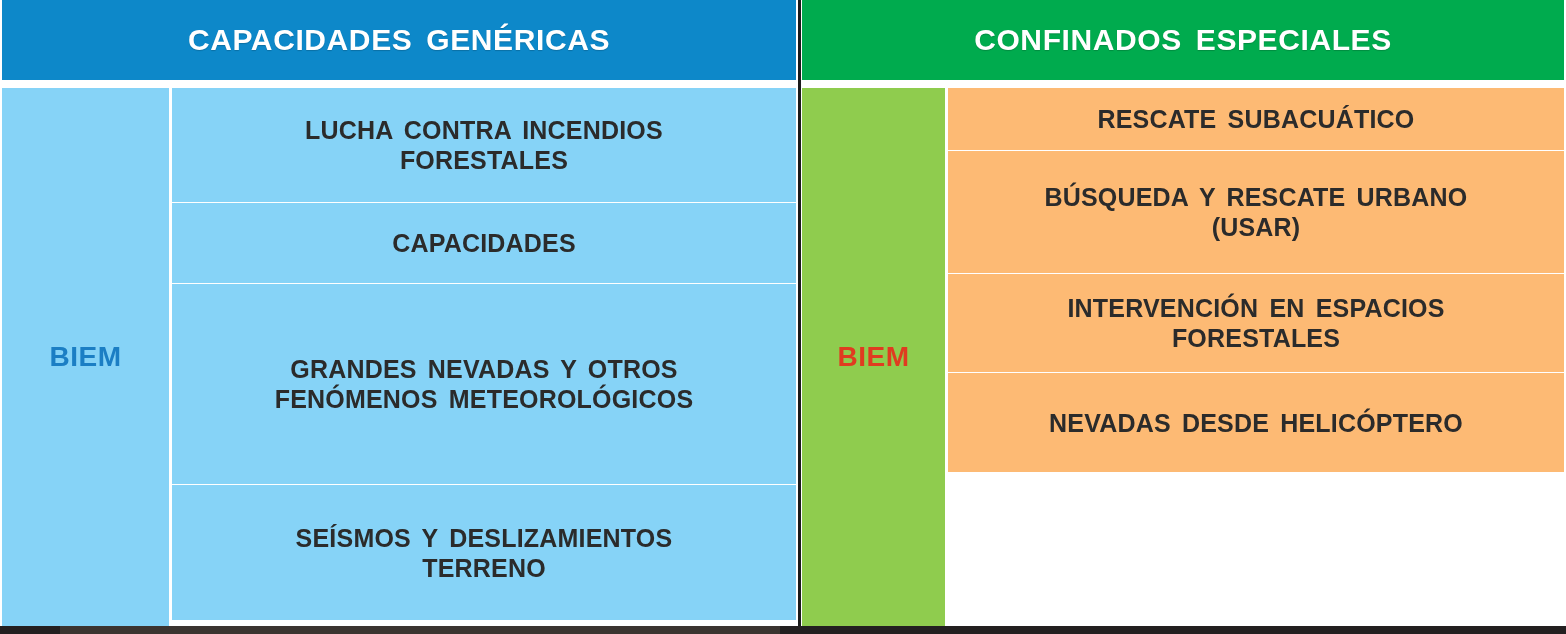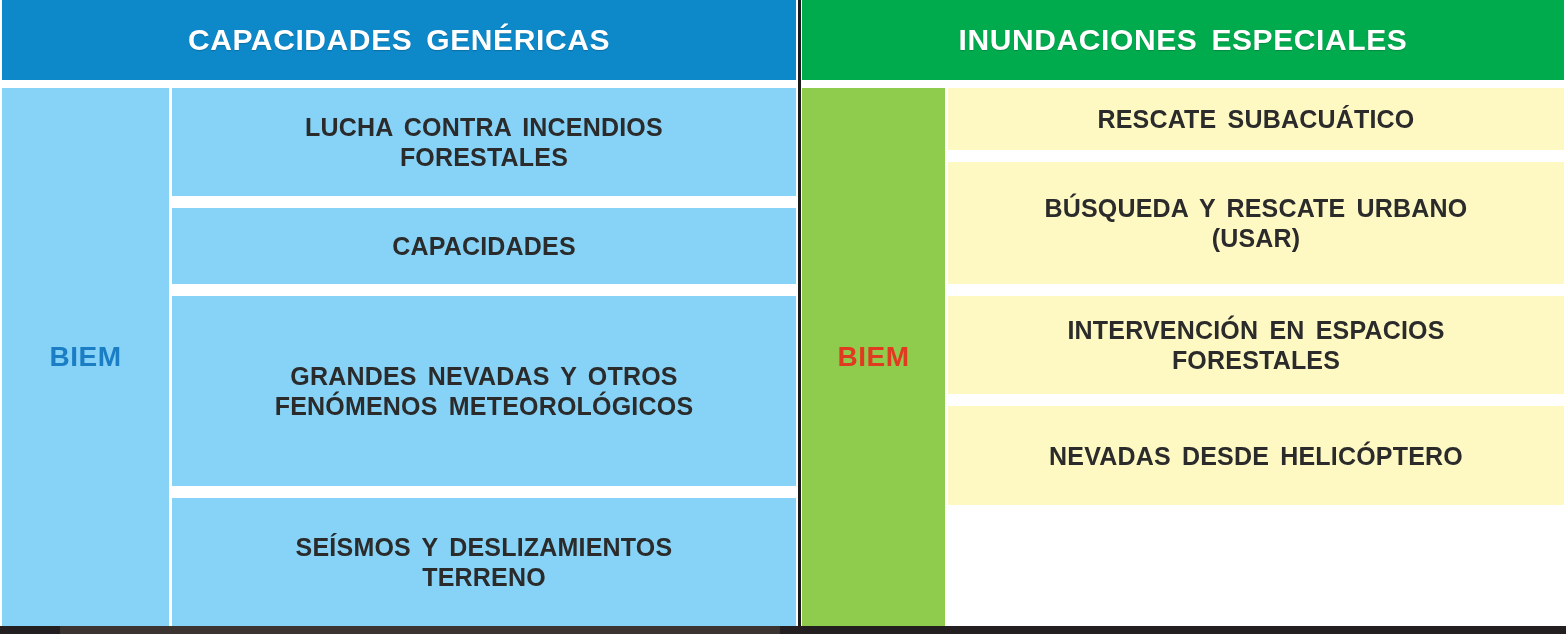--- a/index.html
+++ b/index.html
@@ -104,33 +104,33 @@
     font-weight: bold;
     letter-spacing: 0.5px;
   }
   .panel-left  .group-label { color: #1b7ec4; }
   .panel-right .group-label { color: #e03b20; }
 
   .rows-col {
     flex: 1 1 auto;
     display: flex;
     flex-direction: column;
-    gap: 12px;
+    gap: 1px;
   }
 
   .row-cell {
     display: flex;
     align-items: center;
     justify-content: center;
     text-align: center;
     padding: 0 14px;
     box-sizing: border-box;
   }
   .panel-left  .row-cell { background: #86d3f7; }
-  .panel-right .row-cell { background: #fef9c3; }
+  .panel-right .row-cell { background: #fdba74; }
 
   .row-text {
     color: #2b2b2b;
     font-size: 25px;
     font-weight: bold;
     line-height: 1.2;
     word-spacing: 4px;
     letter-spacing: 0.2px;
     white-space: pre-line;
   }
@@ -184,21 +184,21 @@
       </div>
 
     </div>
   </div>
 
   <div class="panel-divider"></div>
 
   <div class="panel panel-right">
 
     <div class="hdr">
-      <span class="hdr-title">INUNDACIONES ESPECIALES</span>
+      <span class="hdr-title">CONFINADOS ESPECIALES</span>
     </div>
 
     <div class="tbl">
 
       <div class="group-cell">
         <span class="group-label">BIEM</span>
       </div>
 
       <div class="rows-col">
         <div class="row-cell">

